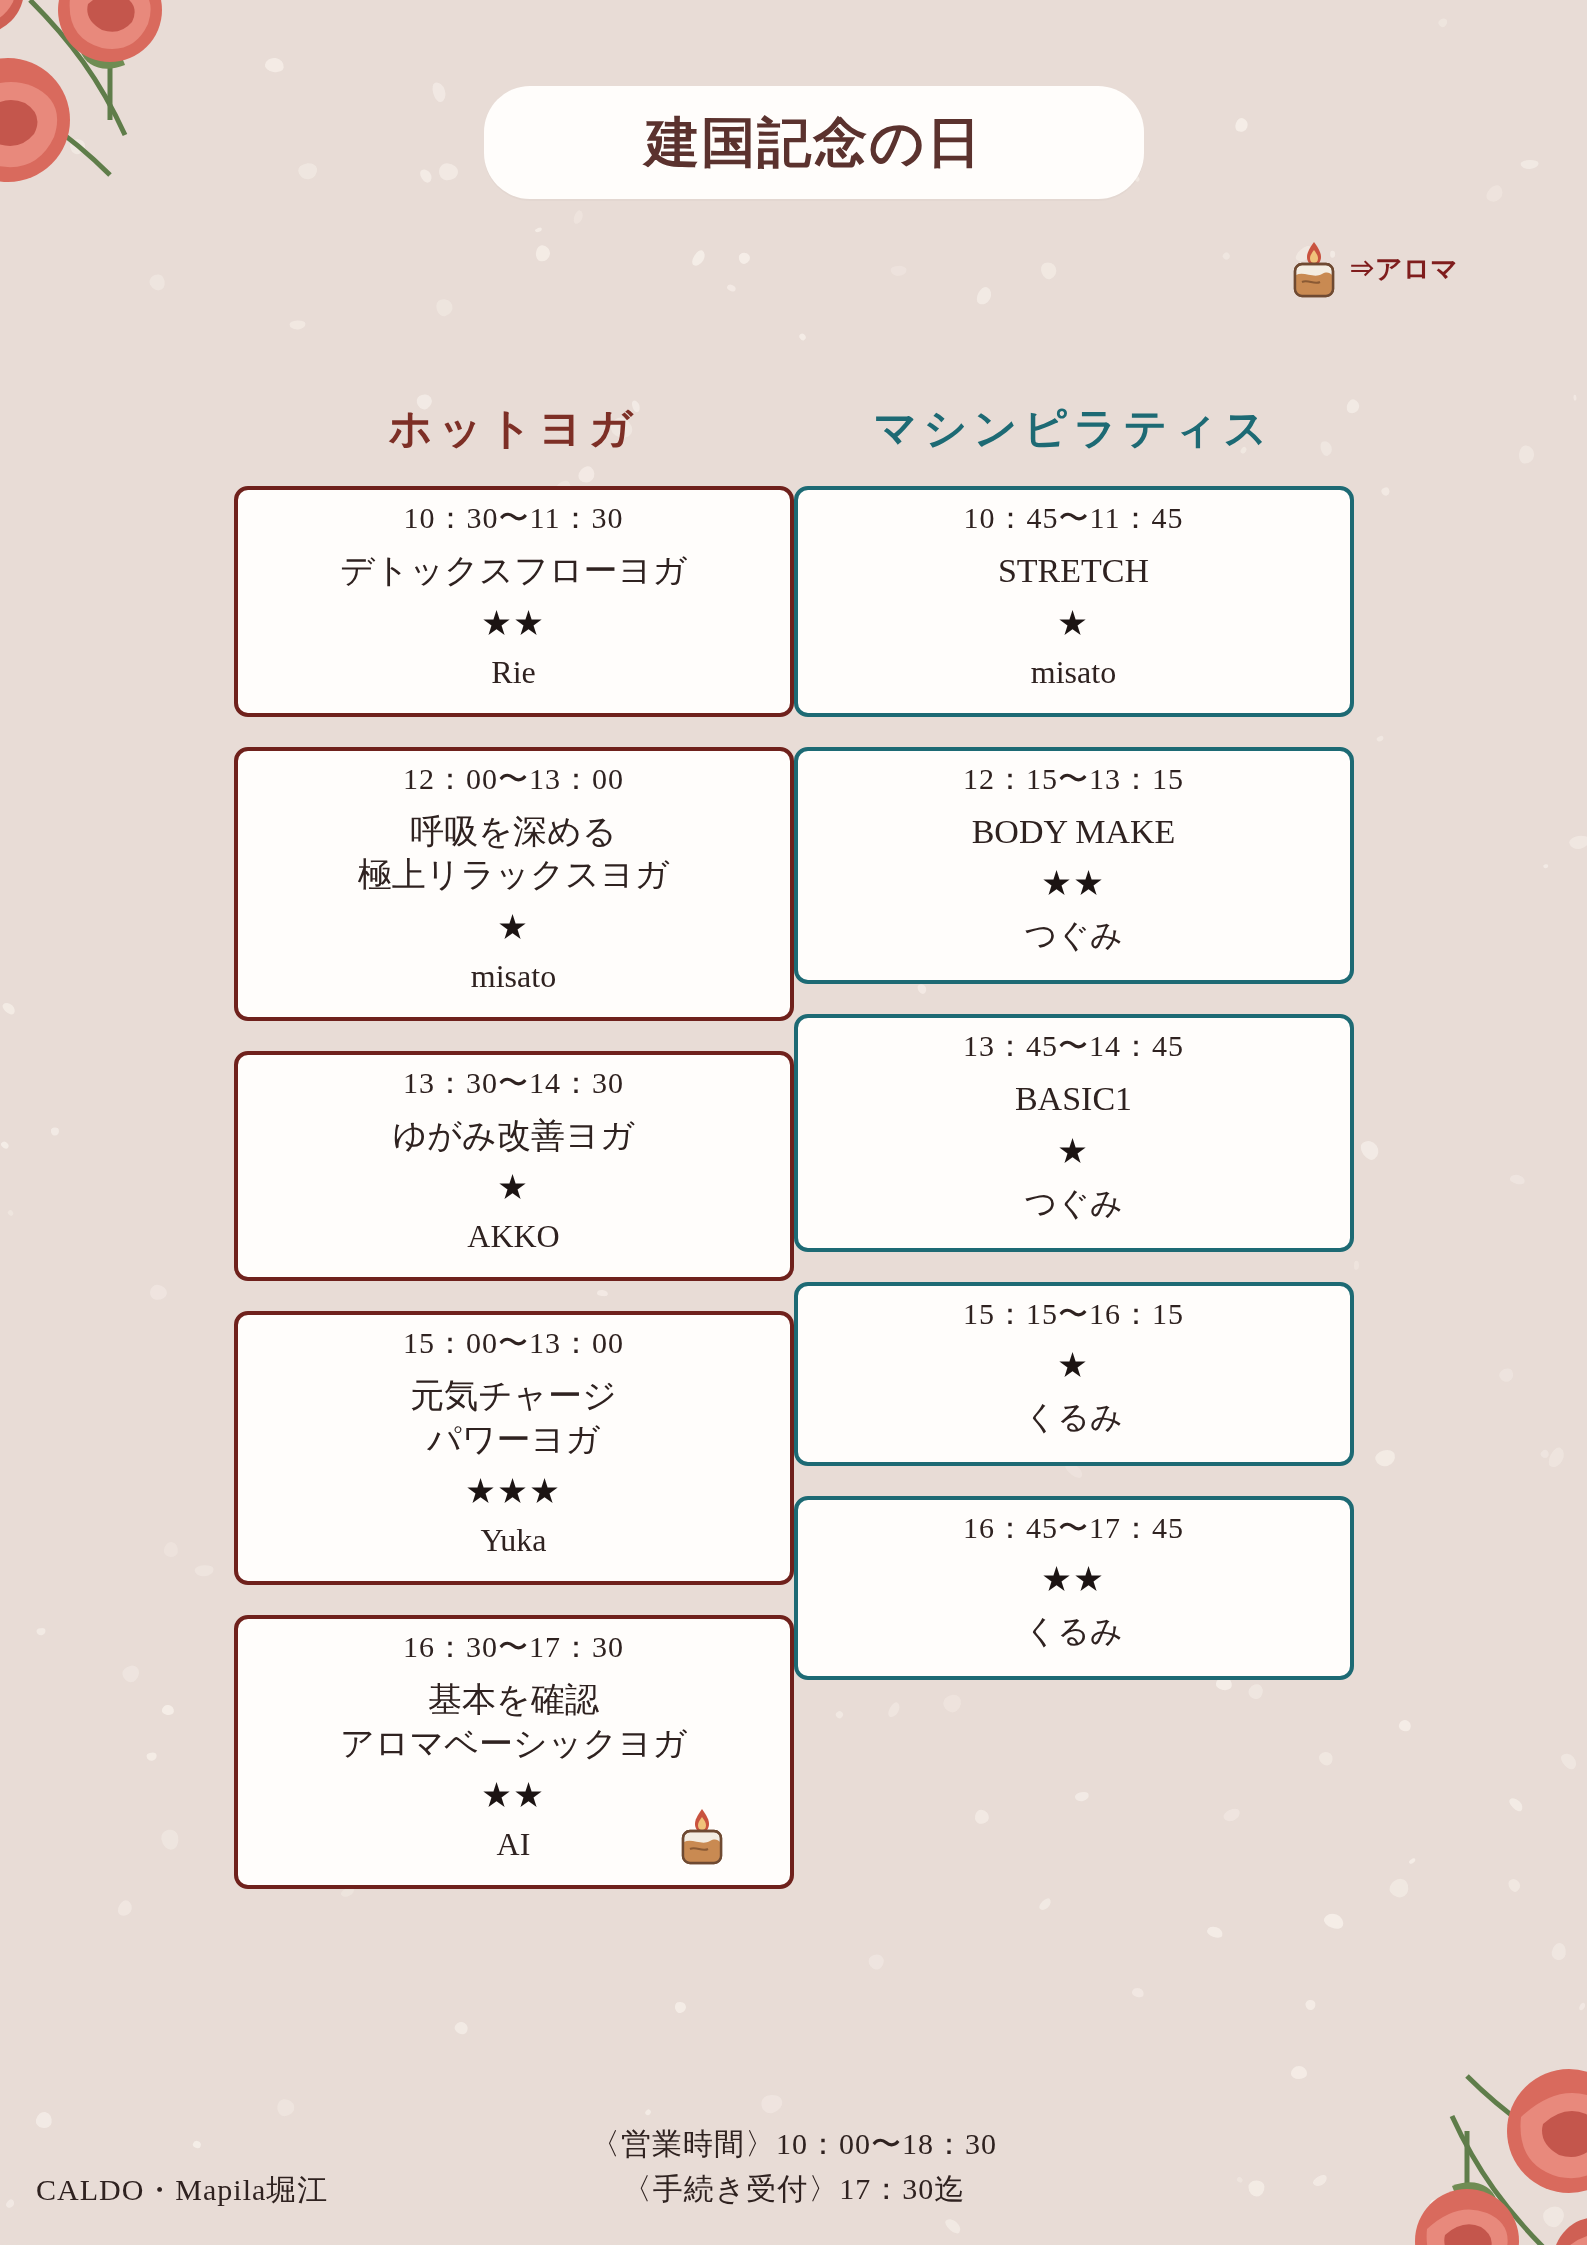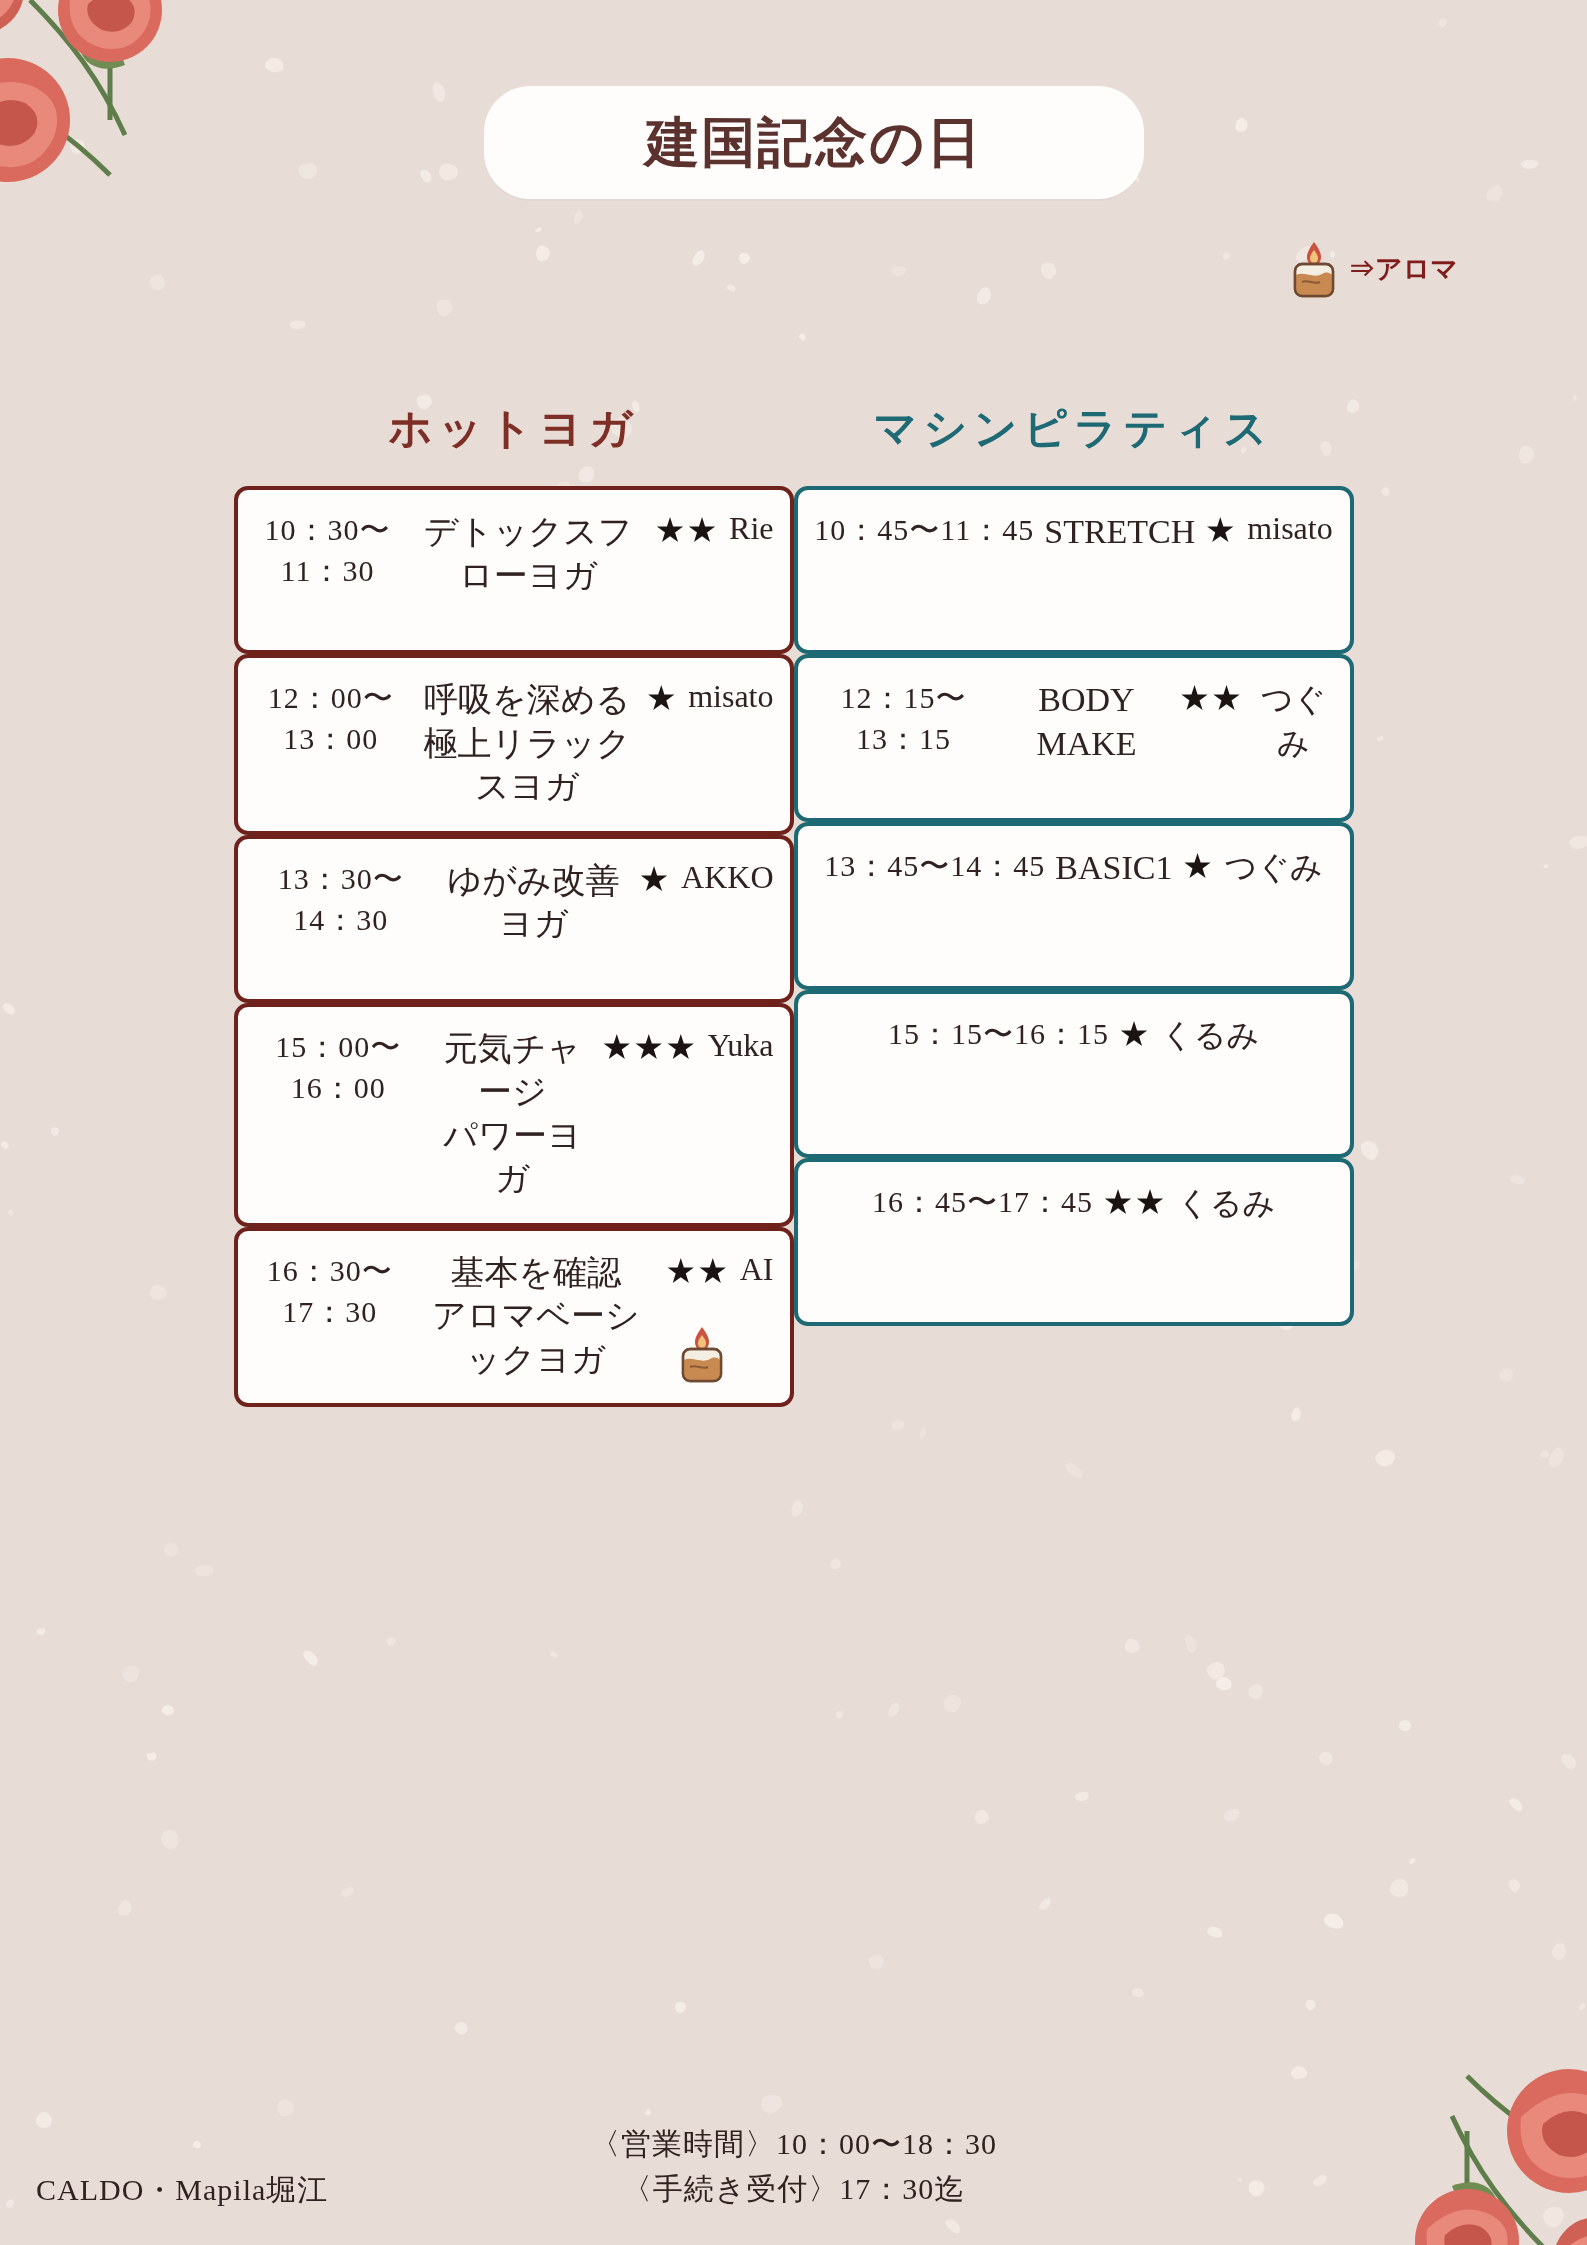--- a/index.html
+++ b/index.html
@@ -97,27 +97,28 @@
     font-weight: 700;
     letter-spacing: 6px;
     margin-bottom: 28px;
   }
   .col-yoga .col-head { color: #7d2f26; }
   .col-pilates .col-head { color: #1d6a74; }
 
   .card {
     background: #fffdfb;
     border-radius: 14px;
-    padding: 20px 16px 22px;
+    margin-bottom: 30px;
+    padding: 8px 16px 22px;
     text-align: center;
     position: relative;
     min-height: 168px;
     box-sizing: border-box;
     display: flex;
-    flex-direction: row;
+    flex-direction: column;
     justify-content: center;
     gap: 10px;
   }
   .col-yoga .card { border: 4px solid #6f211c; }
   .col-pilates .card { border: 4px solid #1d6a74; }
 
   .card-time {
     font-size: 30px;
     letter-spacing: 1px;
     color: #2f2220;
@@ -420,21 +421,21 @@
     </div>
 
     <div class="card">
       <div class="card-time">13：30〜14：30</div>
       <div class="card-name">ゆがみ改善ヨガ</div>
       <div class="card-level">★</div>
       <div class="card-teacher">AKKO</div>
     </div>
 
     <div class="card">
-      <div class="card-time">15：00〜16：00</div>
+      <div class="card-time">15：00〜13：00</div>
       <div class="card-name">元気チャージ
 パワーヨガ</div>
       <div class="card-level">★★★</div>
       <div class="card-teacher">Yuka</div>
     </div>
 
     <div class="card">
       <div class="card-time">16：30〜17：30</div>
       <div class="card-name">基本を確認
 アロマベーシックヨガ</div>

